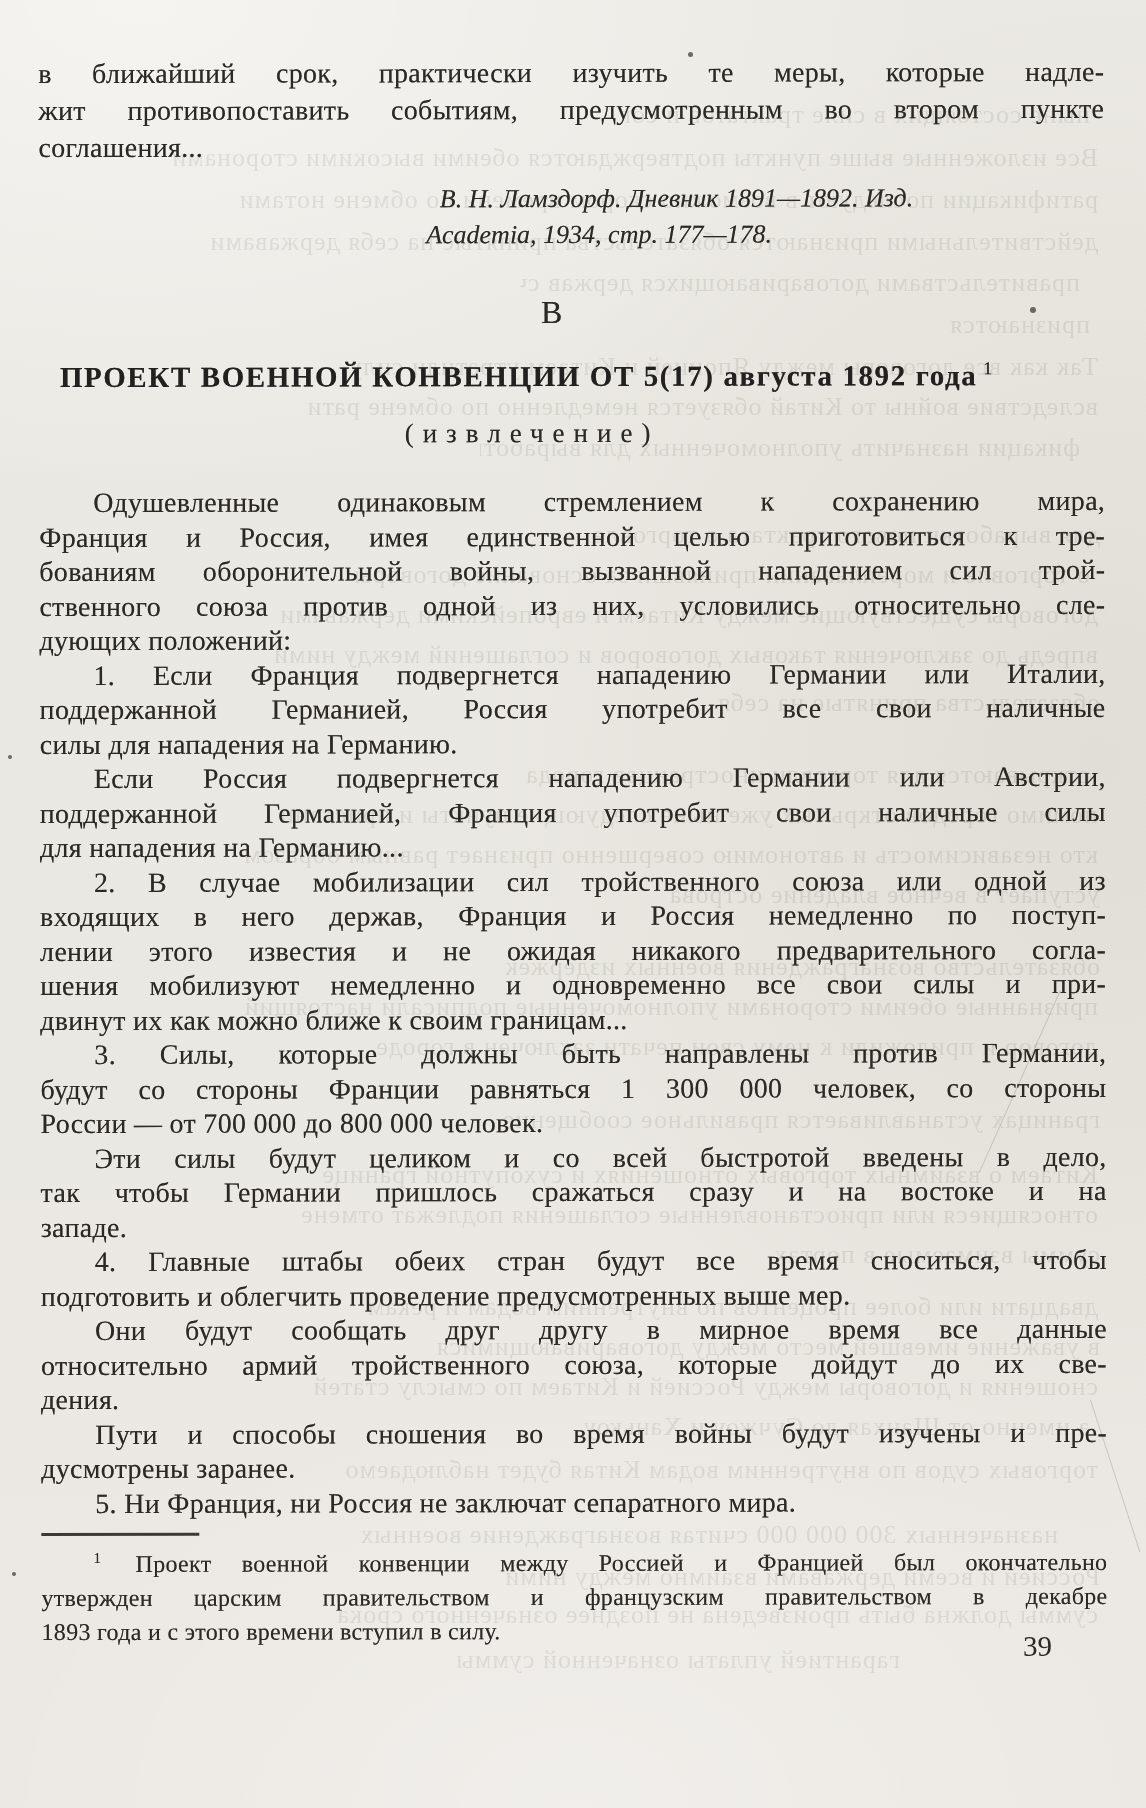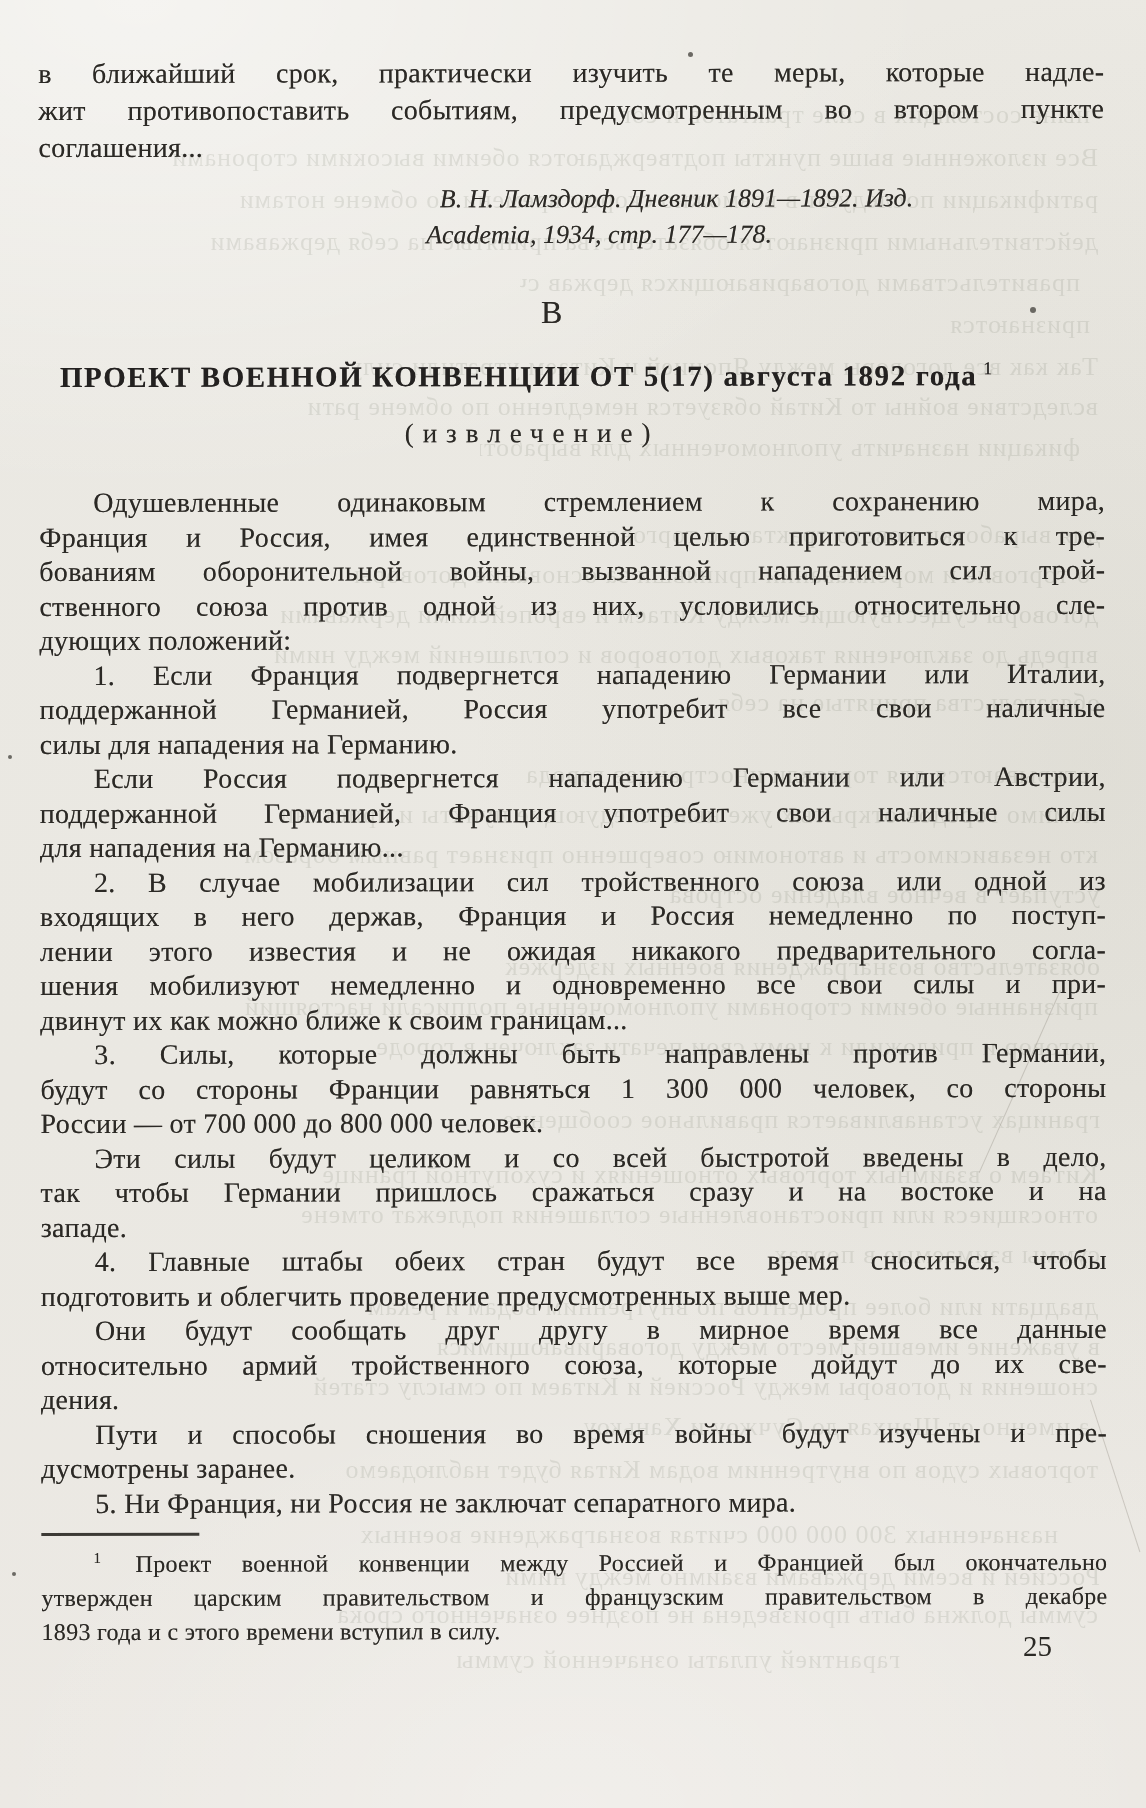--- a/index.html
+++ b/index.html
@@ -175,14 +175,14 @@
       </div>
 
     <div class="footnote-rule"></div>
     <div class="footnote" id="footnote">
         <div class="line first"><sup class="fn-ref">1</sup> Проект военной конвенции между Россией и Францией был окончательно</div>
         <div class="line">утвержден царским правительством и французским правительством в декабре</div>
         <div class="line last">1893 года и с этого времени вступил в силу.</div>
       </div>
   </div>
 
-  <div class="page-number">25</div>
+  <div class="page-number">39</div>
 </div>
 
 </body></html>

